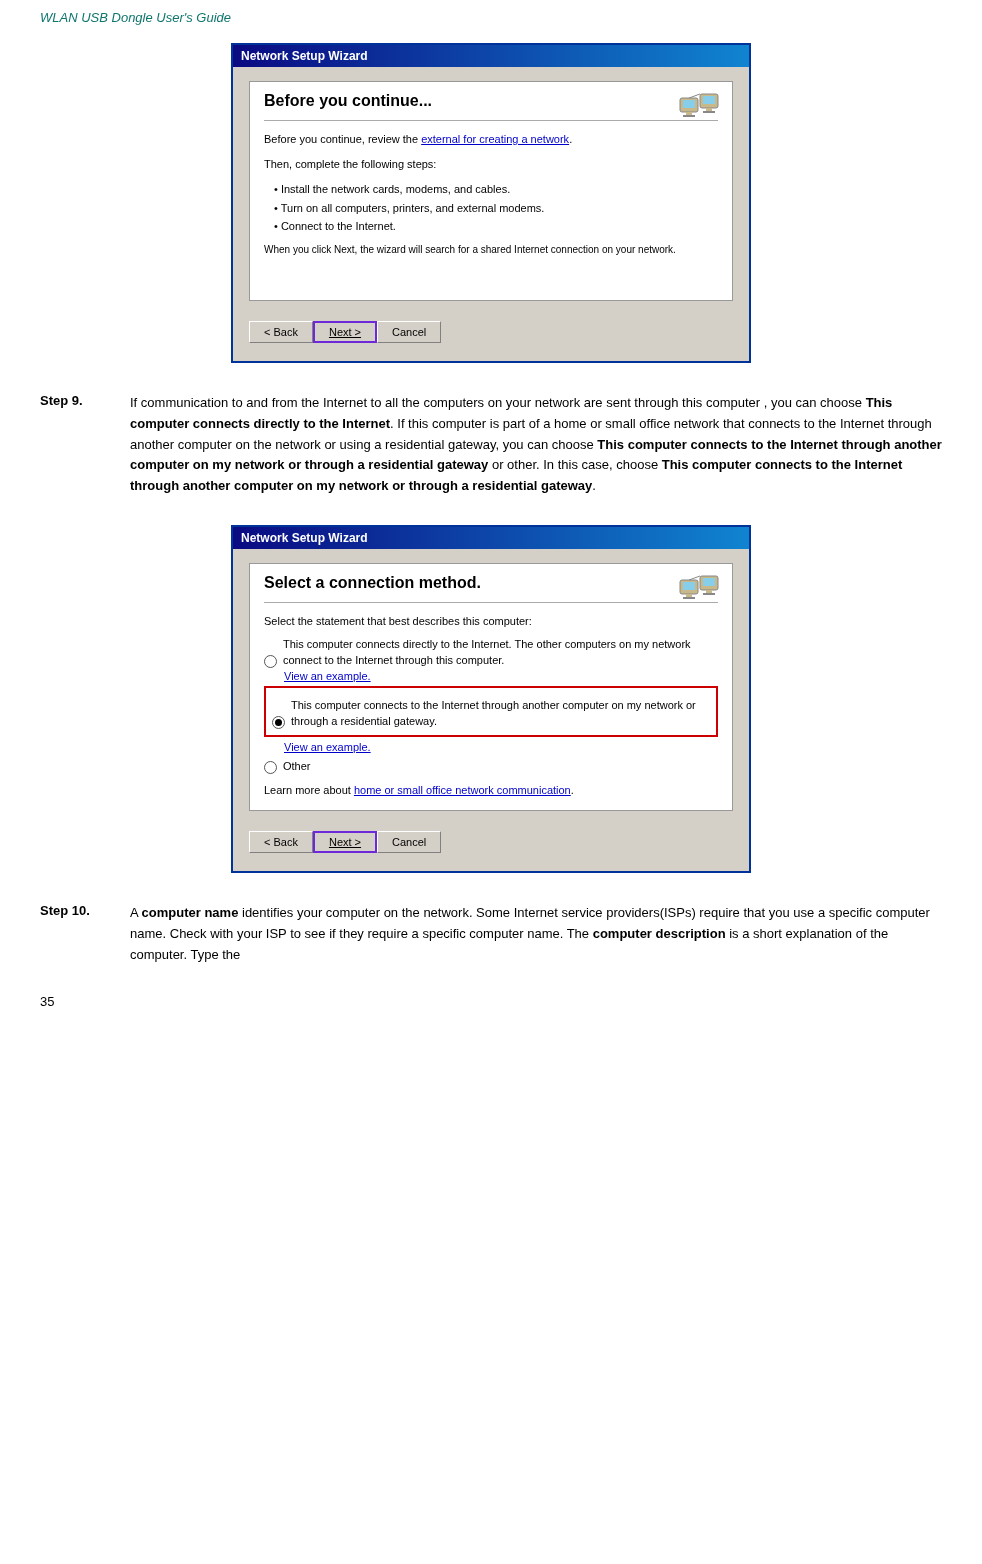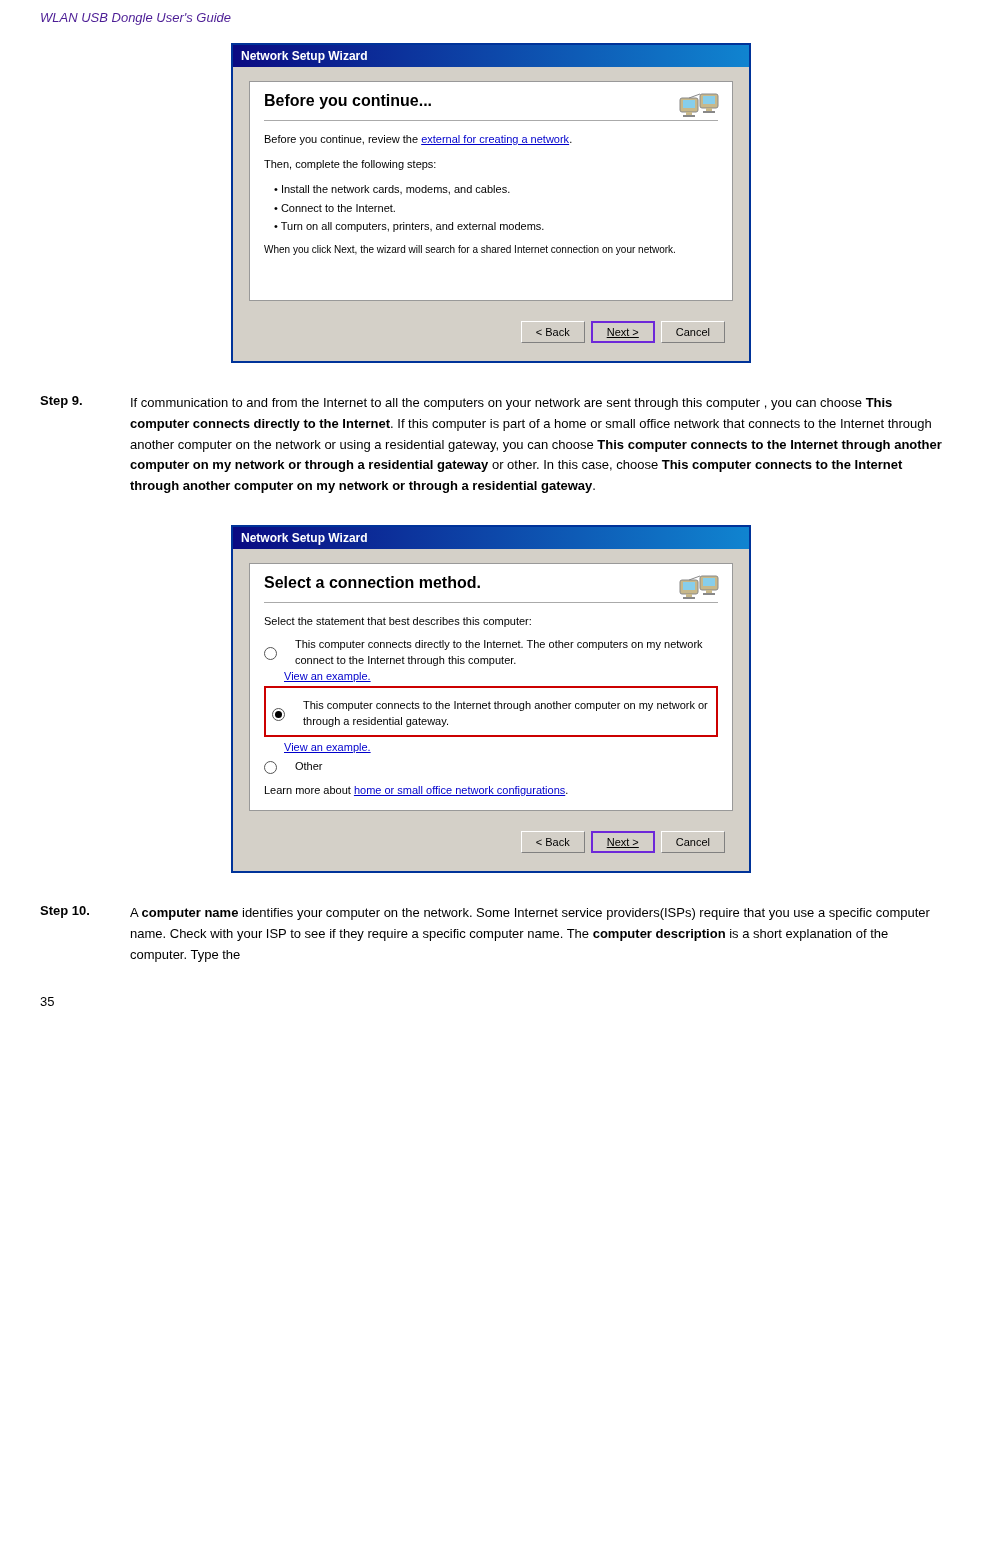--- a/index.html
+++ b/index.html
@@ -6,21 +6,21 @@
     body {
       font-family: Arial, sans-serif;
       font-size: 13px;
       background: #fff;
       width: 982px;
       min-height: 1564px;
       padding: 10px 40px 40px 40px;
     }
     .page-header {
       font-size: 13px;
-      color: #4c1d95;
+      color: #0f766e;
       margin-bottom: 18px;
       font-style: italic;
     }
     .wizard-box {
       border: 2px solid #003399;
       background: #22c55e;
       width: 520px;
       margin: 0 auto 30px auto;
     }
     .wizard-titlebar {
@@ -77,22 +77,21 @@
     }
     .bullet-list li::before {
       content: "•  ";
     }
     .wizard-bottom-note {
       font-size: 10px;
       margin-top: 6px;
     }
     .wizard-button-row {
       display: flex;
-      justify-content: flex-end;
-      gap: 6px;
+      gap: 0;
       margin-top: 14px;
       padding: 6px 8px 6px 0;
     }
     .wizard-btn {
       background: #d4d0c8;
       border: 1px solid #808080;
       border-top-color: #fff;
       border-left-color: #fff;
       font-size: 11px;
       padding: 3px 14px;
@@ -128,22 +127,22 @@
       font-size: 13px;
       line-height: 1.6;
       flex: 1;
     }
     .step-text strong {
       font-weight: bold;
     }
     
     .radio-option {
       display: flex;
-      align-items: center;
-      gap: 18px;
+      align-items: flex-end;
+      gap: 6px;
       margin: 6px 0 2px 0;
       font-size: 11px;
     }
     .radio-circle {
       width: 13px;
       height: 13px;
       border-radius: 50%;
       border: 1px solid #555;
       background: #fff;
       display: inline-block;
@@ -223,22 +222,22 @@
 
         <hr class="divider-line">
 
         <p class="wizard-body-text">
           <span>Before you continue, review the</span>
           <a class="wizard-link">external for creating a network</a><span>.</span>
         </p>
         <p class="wizard-body-text">Then, complete the following steps:</p>
         <ul class="bullet-list">
           <li>Install the network cards, modems, and cables.</li>
+          <li>Turn on all computers, printers, and external modems.</li>
           <li>Connect to the Internet.</li>
-          <li>Turn on all computers, printers, and external modems.</li>
         </ul>
         <p class="wizard-bottom-note">When you click Next, the wizard will search for a shared Internet connection on your network.</p>
       </div>
       <div class="wizard-button-row">
         <button class="wizard-btn">&lt; Back</button>
         <button class="wizard-btn-next">Next &gt;</button>
         <button class="wizard-btn">Cancel</button>
       </div>
     </div>
   </div>
@@ -296,21 +295,21 @@
         </div>
         <a class="view-example">View an example.</a>
 
         <div class="radio-option">
           <span class="radio-circle"></span>
           <span class="radio-label-text">Other</span>
         </div>
 
         <p class="learn-more-text">
           <span>Learn more about</span>
-          <a class="wizard-link">home or small office network configurations</a><span>.</span>
+          <a class="wizard-link">home or small office network communication</a><span>.</span>
         </p>
       </div>
       <div class="wizard-button-row">
         <button class="wizard-btn">&lt; Back</button>
         <button class="wizard-btn-next">Next &gt;</button>
         <button class="wizard-btn">Cancel</button>
       </div>
     </div>
   </div>
 

